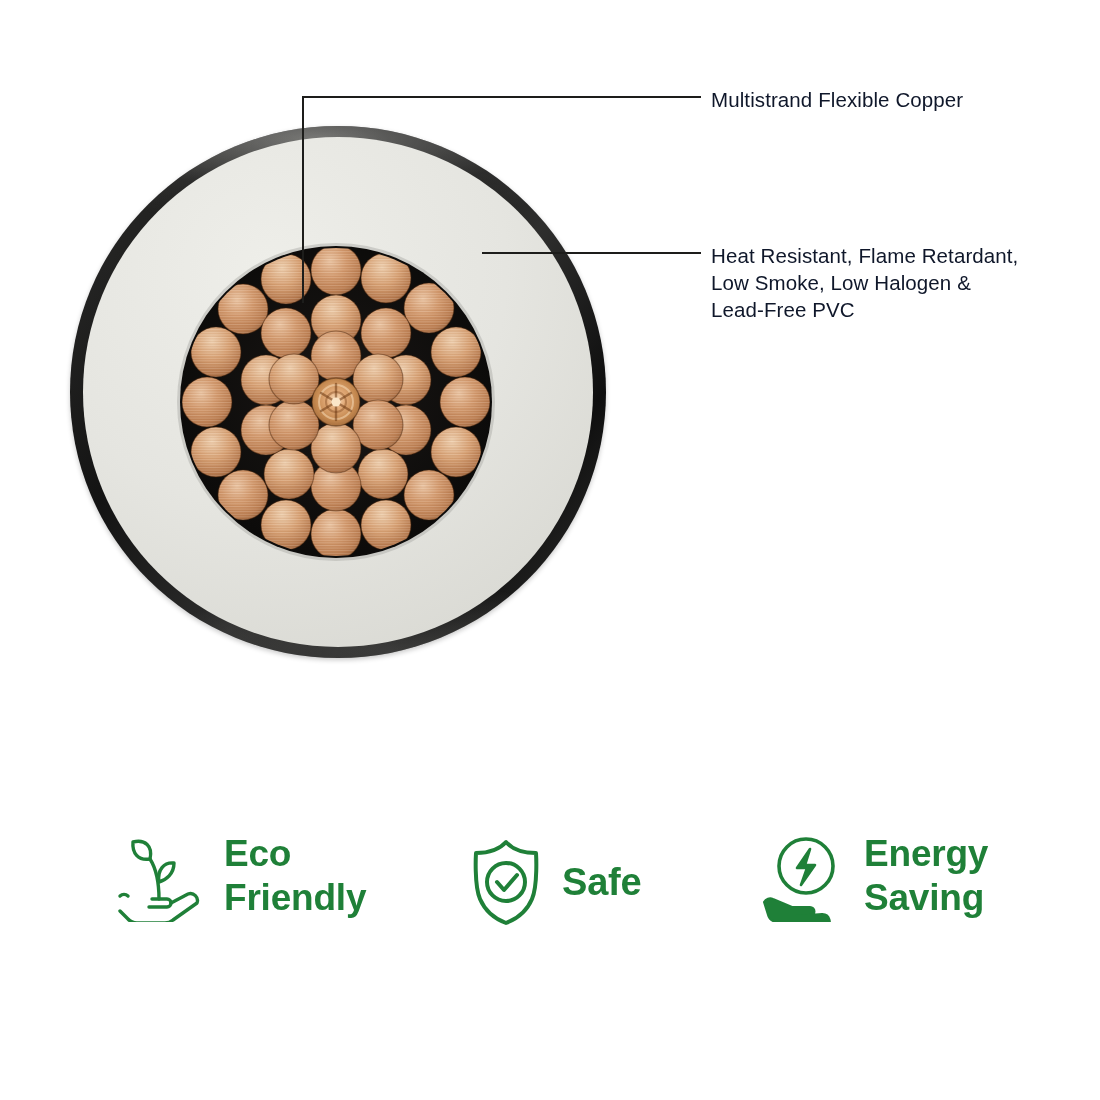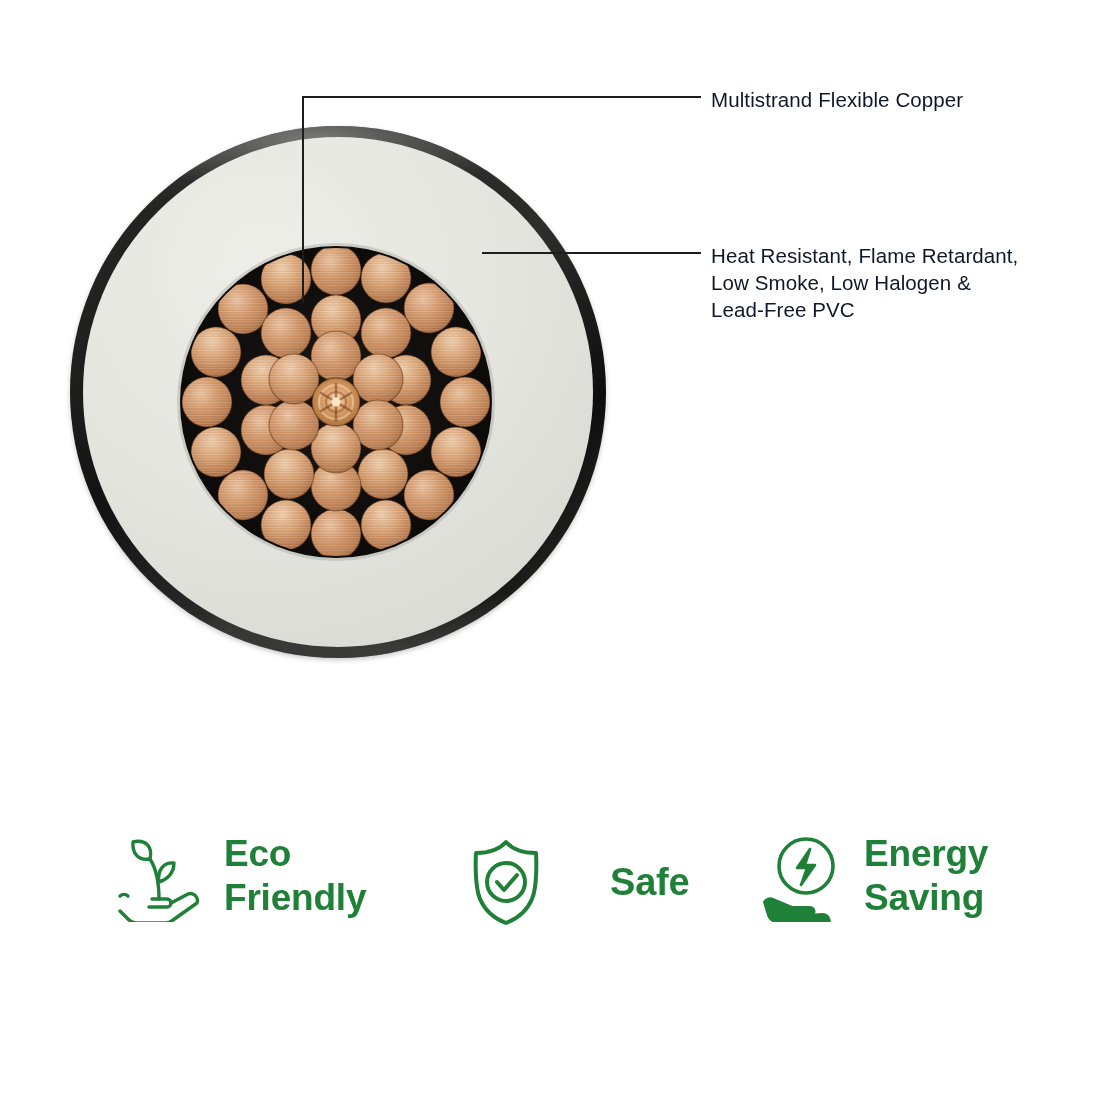--- a/index.html
+++ b/index.html
@@ -126,21 +126,21 @@
   #badge-energy { left: 758px; top: 10px; }
 
   .badge-icon { flex: 0 0 auto; display: block; }
   .badge-label {
     color: #1f8038;
     font-size: 37px;
     line-height: 44px;
     letter-spacing: -0.2px;
     white-space: pre-line;
   }
-  #badge-safe .badge-label { font-size: 38px; margin-left: 48px; }
+  #badge-safe .badge-label { font-size: 38px; }
 </style>
 </head>
 <body>
 
 <div id="cable-figure">
 
   <div class="jacket-outer"></div>
   <div class="jacket-sheen"></div>
 
   <div class="insulation"></div>

